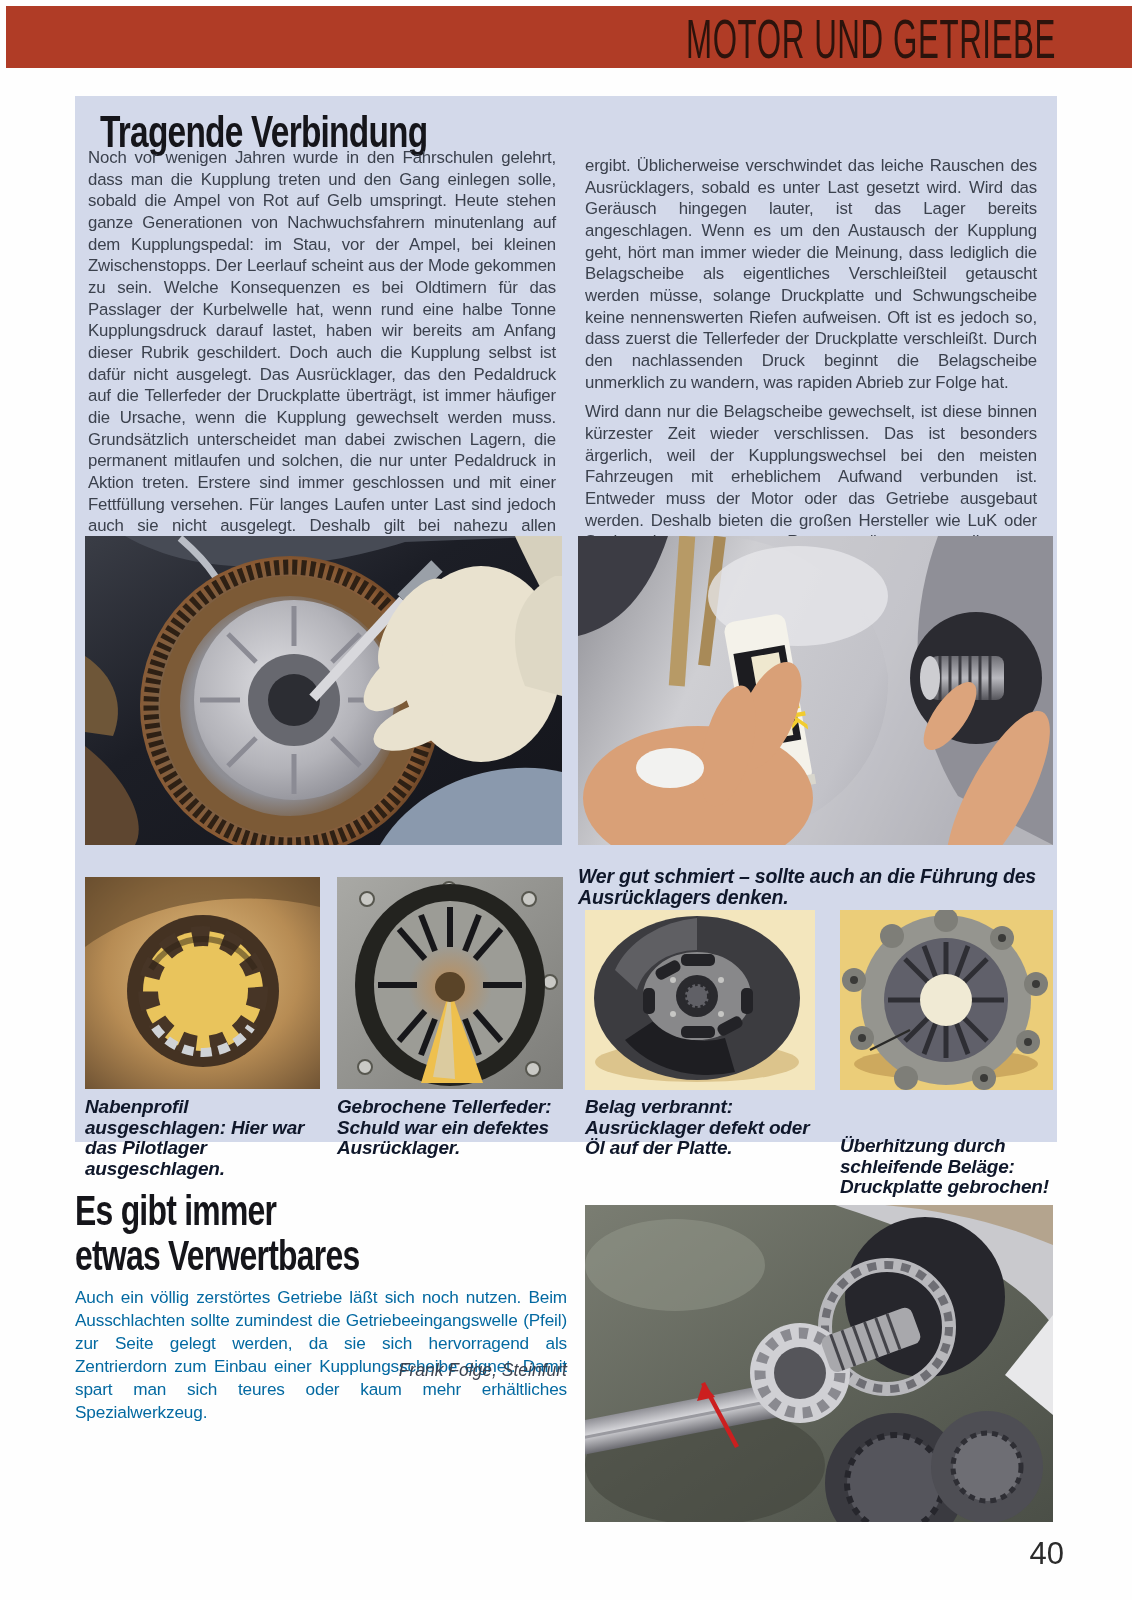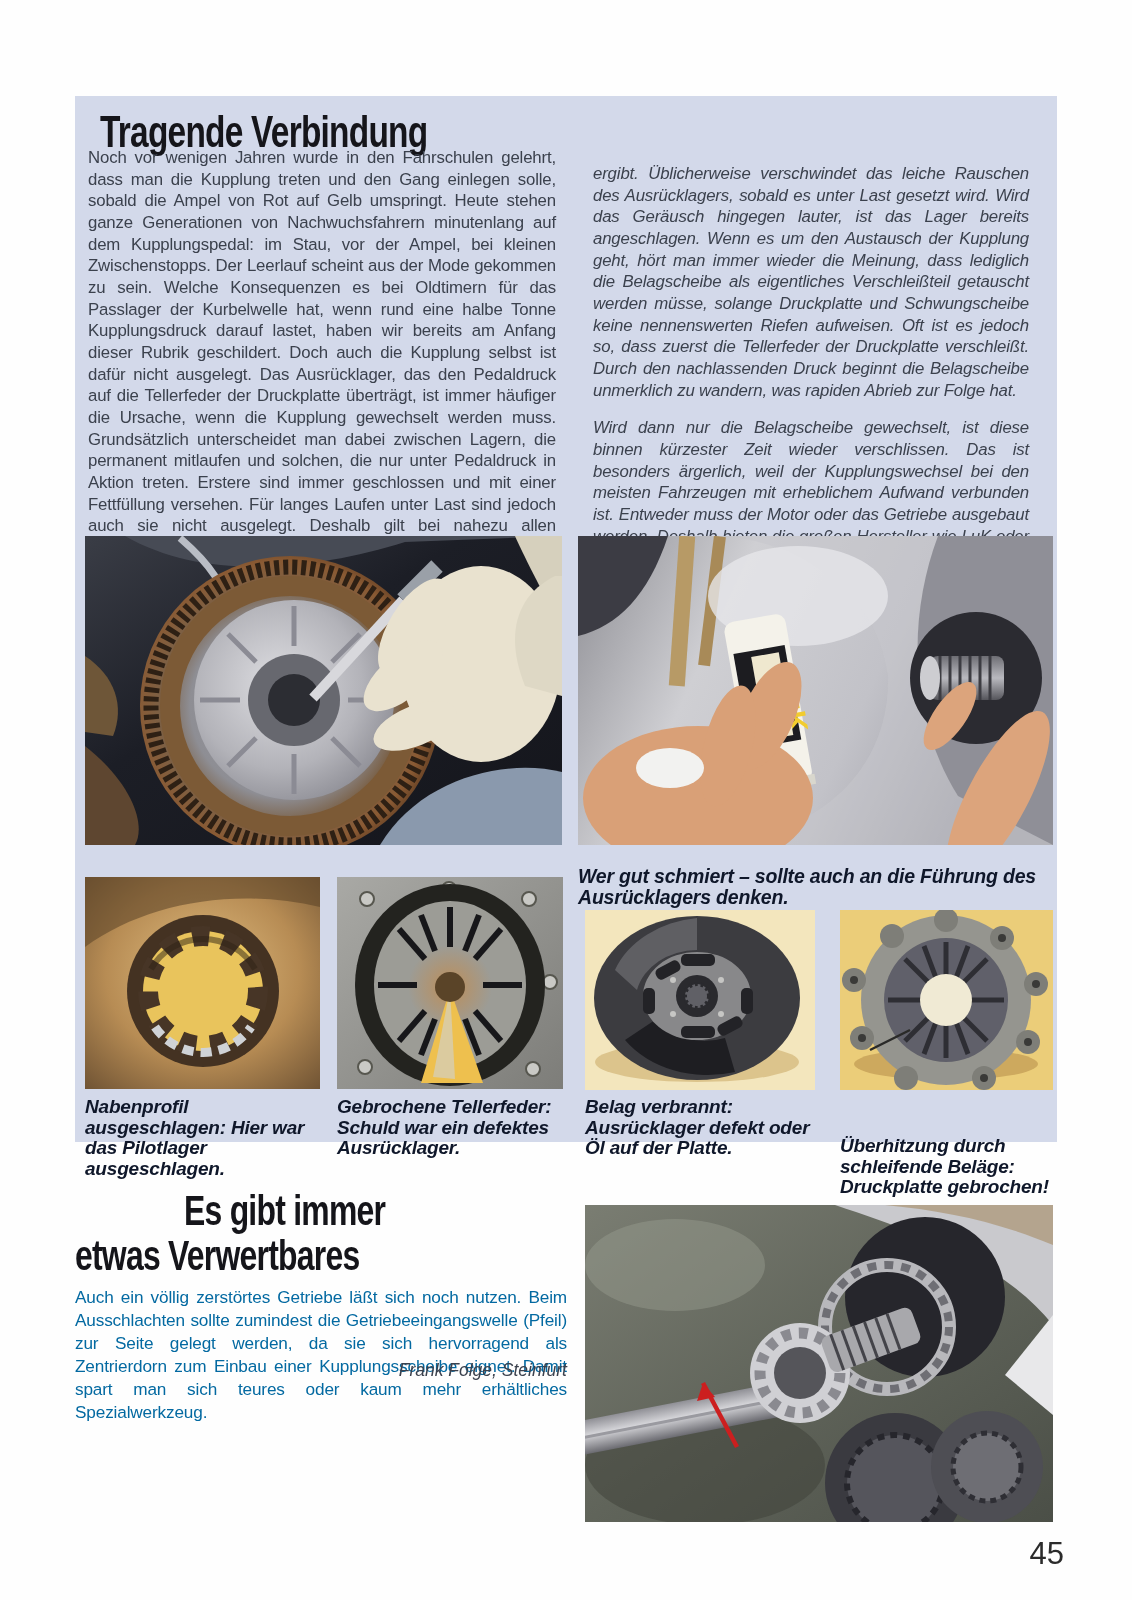--- a/index.html
+++ b/index.html
@@ -13,53 +13,56 @@
   
   .bluebox{position:absolute;left:75px;top:96px;width:982px;height:1046px;background:#d3d9ea;}
   .h1{position:absolute;left:88px;top:96px;margin:12px;}
   .cond{display:inline-block;font-weight:700;color:#15151a;white-space:nowrap;
         transform:scaleX(0.76);transform-origin:left top;letter-spacing:-1px;}
   .h1 .cond{font-size:44px;line-height:48px;}
   .col{position:absolute;top:147px;width:468px;font-size:16.8px;line-height:21.65px;
        color:#3b414d;text-align:justify;letter-spacing:-0.15px;}
   .colL{left:88px;}
   .colR{left:577px;}
-  .col p{margin:16px;font-style:italic;}
+  .col p{margin:8px;}
   
   .ph{position:absolute;margin:0;padding:0;}
   .ph svg{display:block;width:100%;height:100%;}
   .ph-clutch{left:85px;top:536px;width:477px;height:309px;}
   .ph-grease{left:578px;top:536px;width:475px;height:309px;}
   .ph-hub{left:85px;top:877px;width:235px;height:212px;}
   .ph-spring{left:337px;top:877px;width:226px;height:212px;}
   .ph-burnt{left:585px;top:910px;width:230px;height:180px;}
   .ph-plate{left:840px;top:910px;width:213px;height:180px;}
   .ph-gearbox{left:585px;top:1205px;width:468px;height:317px;}
   
   .cap{position:absolute;font-style:italic;font-weight:700;font-size:19px;line-height:20.5px;
        color:#0f172a;letter-spacing:-0.2px;}
   .cap-grease{left:578px;top:866px;width:475px;font-size:19.5px;}
   .capA{left:85px;top:1097px;width:248px;}
   .capB{left:337px;top:1097px;width:240px;}
   .capC{left:585px;top:1097px;width:245px;}
   .capD{left:840px;top:1136px;width:220px;}
   
-  .h2{position:absolute;left:75px;top:1188px;margin:0;text-align:right;}
+  .h2{position:absolute;left:75px;top:1188px;margin:0;}
   .h2 .cond{font-size:42px;line-height:45px;}
   .body2{position:absolute;left:75px;top:1286px;width:492px;font-size:17.2px;line-height:23px;
          color:#0369a1;text-align:justify;margin:0;letter-spacing:-0.15px;}
   .byline{position:absolute;left:75px;top:1360px;width:492px;text-align:right;font-style:italic;
           font-size:17.5px;color:#3b414d;}
   .pagenum{position:absolute;right:68px;top:1536px;font-size:31px;color:#2b2b2b;}
 </style>
 </head>
 <body>
 
 <div class="page">
 
+  <header class="redbar">
+    <span class="rubric">MOTOR UND GETRIEBE</span>
+  </header>
 
   <section class="bluebox"></section>
 
   <h1 class="h1"><span class="cond">Tragende Verbindung</span></h1>
 
   <div class="col colL">Noch vor wenigen Jahren wurde in den Fahrschulen gelehrt, dass man die Kupplung treten und den Gang einlegen solle, sobald die Ampel von Rot auf Gelb umspringt. Heute stehen ganze Generationen von Nachwuchsfahrern minutenlang auf dem Kupplungspedal: im Stau, vor der Ampel, bei kleinen Zwischenstopps. Der Leerlauf scheint aus der Mode gekommen zu sein. Welche Konsequenzen es bei Oldtimern für das Passlager der Kurbelwelle hat, wenn rund eine halbe Tonne Kupplungsdruck darauf lastet, haben wir bereits am Anfang dieser Rubrik geschildert. Doch auch die Kupplung selbst ist dafür nicht ausgelegt. Das Ausrücklager, das den Pedaldruck auf die Tellerfeder der Druckplatte überträgt, ist immer häufiger die Ursache, wenn die Kupplung gewechselt werden muss. Grundsätzlich unterscheidet man dabei zwischen Lagern, die permanent mitlaufen und solchen, die nur unter Pedaldruck in Aktion treten. Erstere sind immer geschlossen und mit einer Fettfüllung versehen. Für langes Laufen unter Last sind jedoch auch sie nicht ausgelegt. Deshalb gilt bei nahezu allen handgeschalteten Klassikern: Im Stand den Leerlauf einlegen und nur zum Schalten und anfahren die Kupplung treten. In welchem Zustand sich das Ausrücklager befindet, lässt sich ebenfalls am besten im Leerlauf testen. Dazu hört man ganz genau hin, ob sich beim Kupplung treten eine Geräuschveränderung</div>
   <div class="col colR">
     <p>ergibt. Üblicherweise verschwindet das leiche Rauschen des Ausrücklagers, sobald es unter Last gesetzt wird. Wird das Geräusch hingegen lauter, ist das Lager bereits angeschlagen. Wenn es um den Austausch der Kupplung geht, hört man immer wieder die Meinung, dass lediglich die Belagscheibe als eigentliches Verschleißteil getauscht werden müsse, solange Druckplatte und Schwungscheibe keine nennenswerten Riefen aufweisen. Oft ist es jedoch so, dass zuerst die Tellerfeder der Druckplatte verschleißt. Durch den nachlassenden Druck beginnt die Belagscheibe unmerklich zu wandern, was rapiden Abrieb zur Folge hat.</p>
     <p>Wird dann nur die Belagscheibe gewechselt, ist diese binnen kürzester Zeit wieder verschlissen. Das ist besonders ärgerlich, weil der Kupplungswechsel bei den meisten Fahrzeugen mit erheblichem Aufwand verbunden ist. Entweder muss der Motor oder das Getriebe ausgebaut werden. Deshalb bieten die großen Hersteller wie LuK oder Sachs immer ganze Reparatursätze an, die aus Belagscheibe, Druckplatte und Ausrücklager bestehen. Oft vergessen wird dabei das Pilotlager, das die Getriebewelle in der Mitte der Schwungscheibe aufnimmt und für eine saubere Führung sorgt. Wie sich die häufigsten Kupplungsschäden äußern, sehen Sie auf den vier Bildern unten, die aus dem Gruselkabinett der Firma LuK stammen.</p>
   </div>
@@ -369,15 +372,15 @@
       <circle cx="402" cy="262" r="56" fill="#4e4e54"></circle>
       <circle cx="402" cy="262" r="34" fill="#6e6e74" stroke="#2e2e34" stroke-width="5" stroke-dasharray="6 5"></circle>
       <path d="M468,110 L420,170 L468,210 Z" fill="#e8e8ea"></path>
       <g>
         <line x1="152" y1="242" x2="118" y2="178" stroke="#cc1f1f" stroke-width="4.5"></line>
         <polygon points="118,178 112,196 130,192" fill="#cc1f1f"></polygon>
       </g>
     </svg>
   </figure>
 
-  <div class="pagenum">45</div>
+  <div class="pagenum">40</div>
 
 </div>
 
 </body></html>

